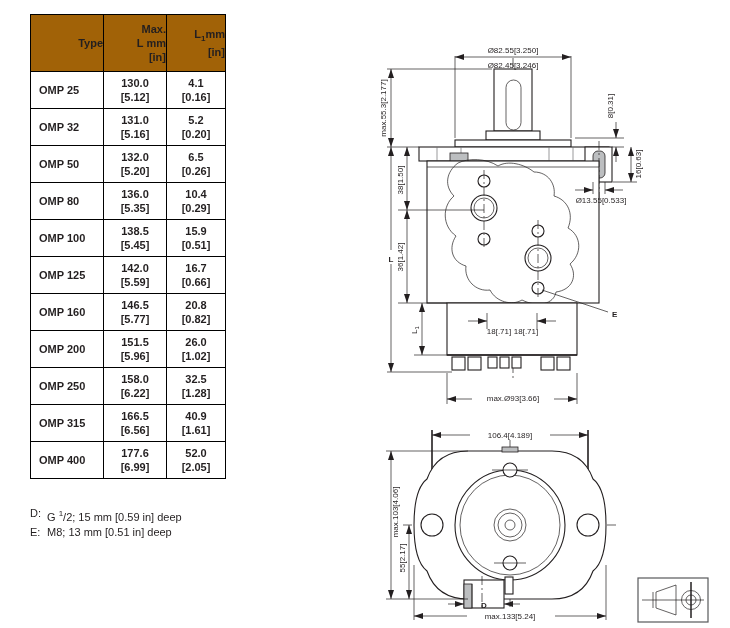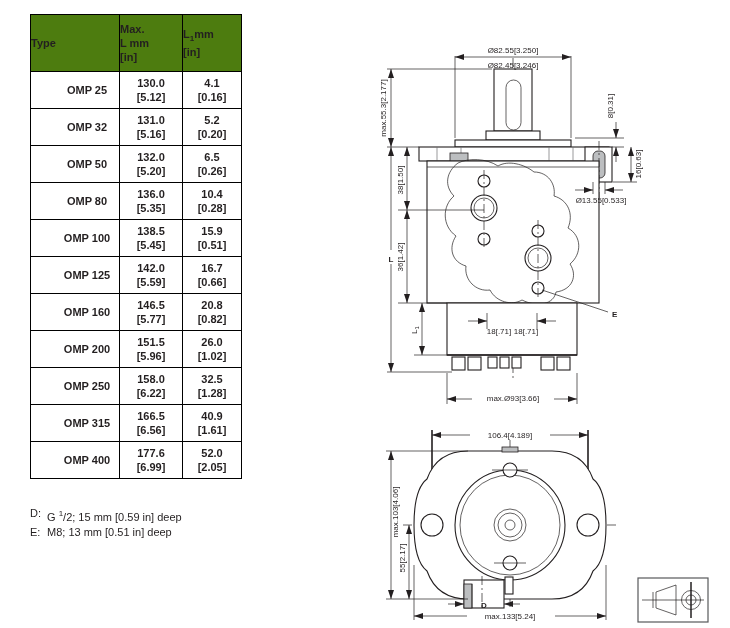--- a/index.html
+++ b/index.html
@@ -2,23 +2,23 @@
 <html><head>
 <meta charset="utf-8">
 <style>
   html,body{margin:0;padding:0;background:#fff;}
   .page{position:relative;width:730px;height:628px;background:#fff;overflow:hidden;
         font-family:"Liberation Sans",sans-serif;color:#231f20;}
   
   table.dim{position:absolute;left:30px;top:14px;border-collapse:collapse;
             border:1.5px solid #000;font-size:11px;font-weight:bold;color:#231f20;}
   table.dim th,table.dim td{border:1px solid #000;padding:0;line-height:1.3;}
-  table.dim th{background:#4d7c0f;height:56px;text-align:left;font-size:11px;}
+  table.dim th{background:#a16207;height:56px;text-align:right;font-size:11px;}
   table.dim td{height:36px;text-align:center;}
-  table.dim td.type{width:64px;text-align:center;padding-left:24px;}
+  table.dim td.type{width:64px;text-align:left;padding-left:8px;}
   table.dim th.c1{width:64px}
   table.dim th.c2{width:62px}
   table.dim th.c3{width:58px}
   
   .notes{position:absolute;left:30px;top:506px;font-size:11px;line-height:15px;color:#231f20;}
   .notes .row{display:flex;}
   .notes .lbl{width:17px;flex:none;}
   sup{font-size:8px;} sub{font-size:8px;}
   
   svg.draw{position:absolute;left:0;top:0;}
@@ -94,21 +94,21 @@
     </tr>
 
     <tr>
       <td class="type">OMP 80</td>
       <td>
         <div>136.0</div>
             <div>[5.35]</div>
       </td>
       <td>
         <div>10.4</div>
-            <div>[0.28]</div>
+            <div>[0.29]</div>
       </td>
     </tr>
 
     <tr>
       <td class="type">OMP 100</td>
       <td>
         <div>138.5</div>
             <div>[5.45]</div>
       </td>
       <td>

